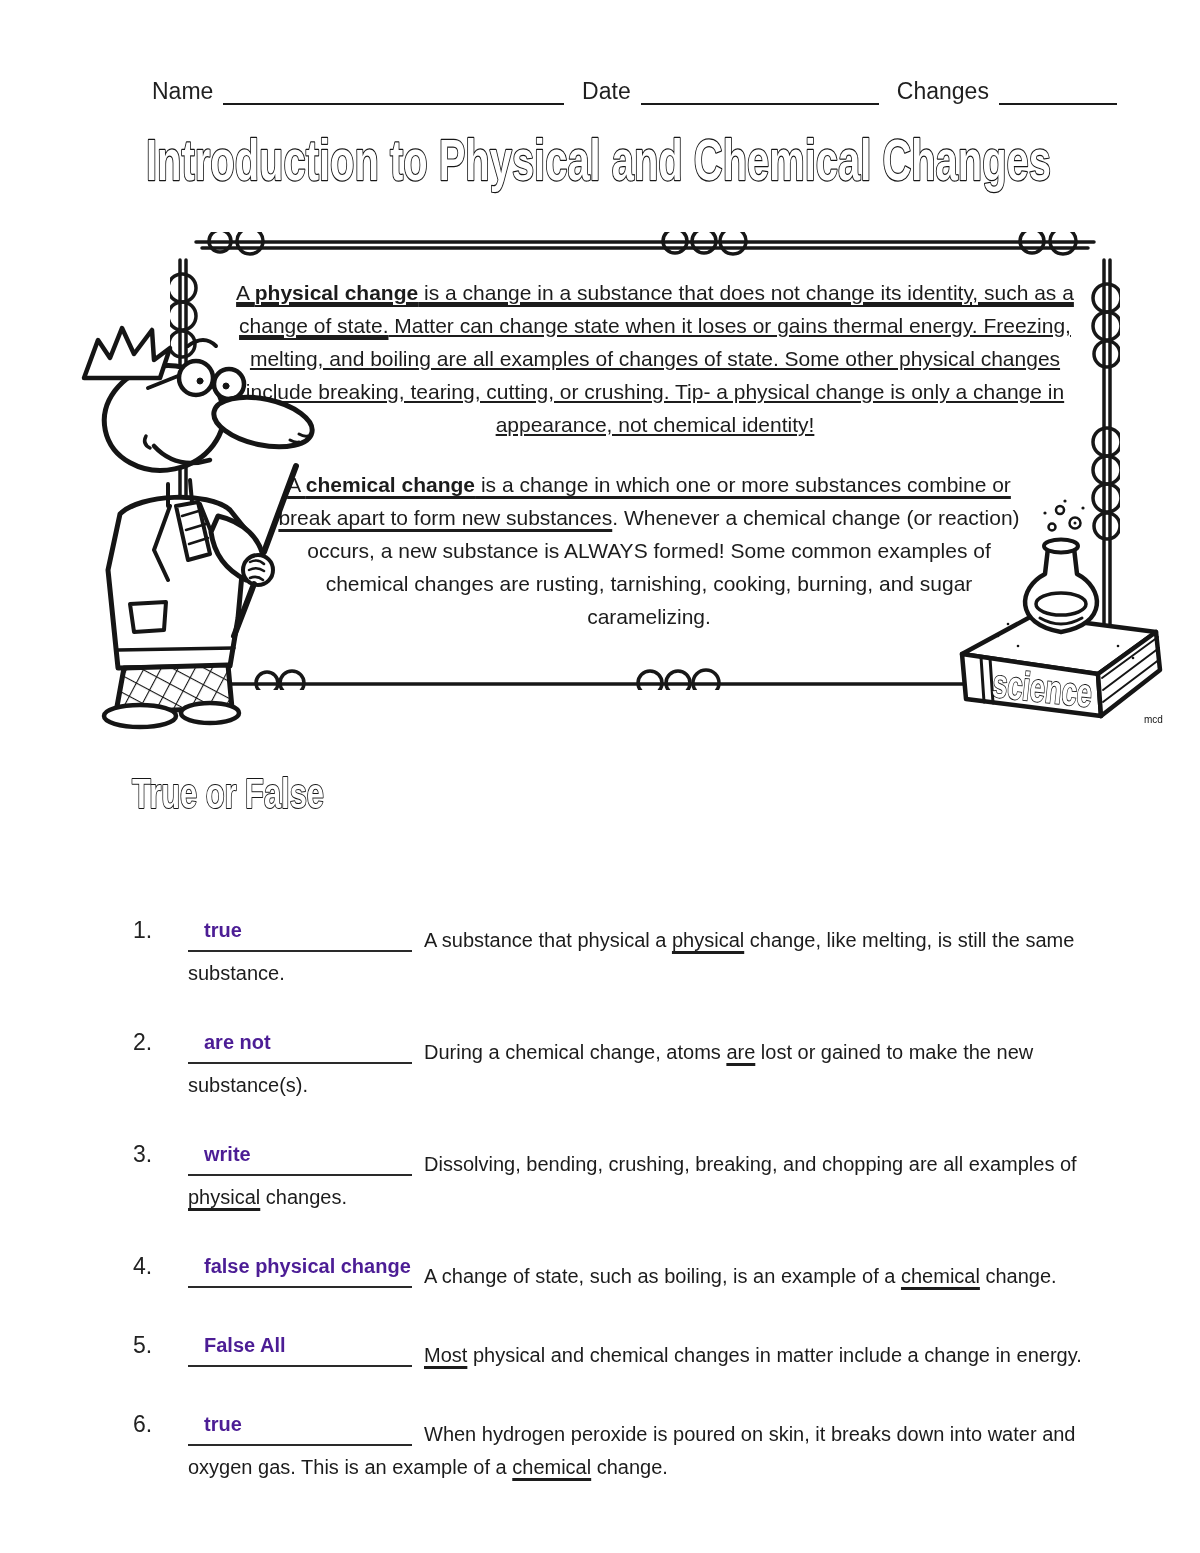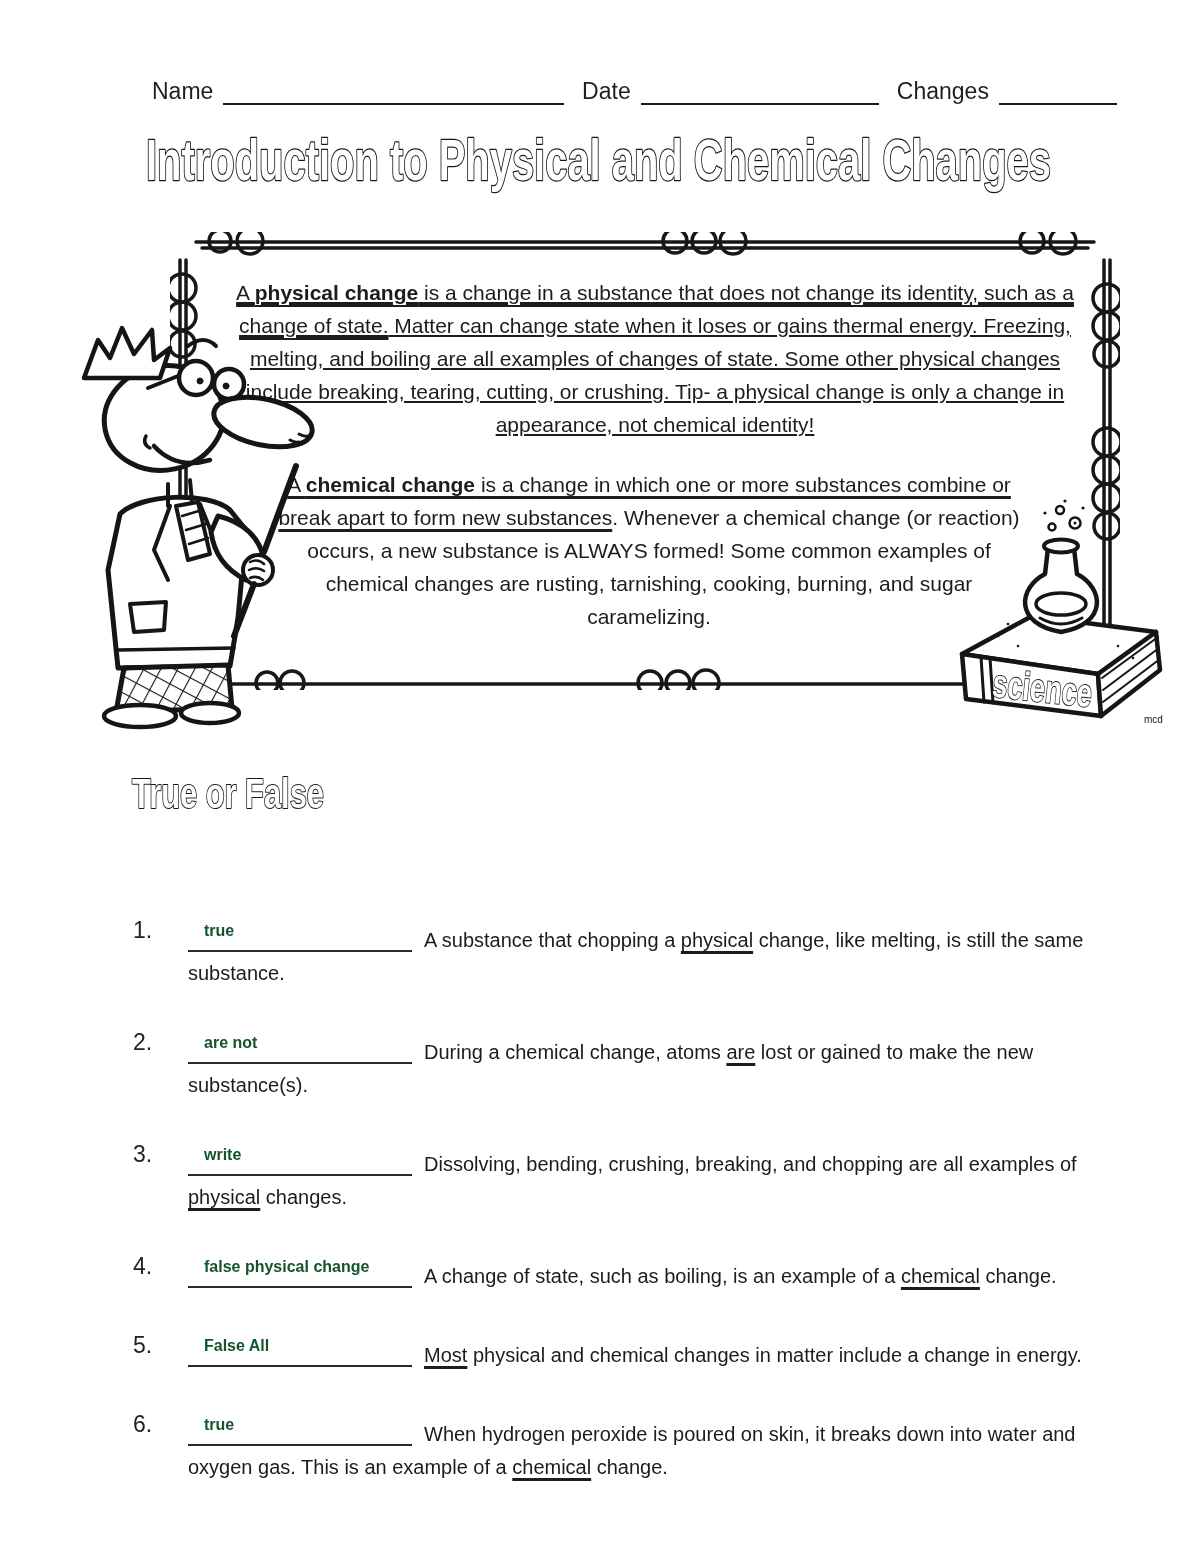--- a/index.html
+++ b/index.html
@@ -82,23 +82,23 @@
     position: absolute; left: 0; top: 0;
     font-size: 23px; color: #222;
   }
   .answer-line {
     display: inline-block;
     width: 224px;
     border-bottom: 2.5px solid #2a2a2a;
     margin-right: 12px;
     padding: 0 0 3px 16px;
     margin-bottom: -5px;
-    color: #14532d;
+    color: #4c1d95;
     font-weight: bold;
-    font-size: 16px;
+    font-size: 20px;
     white-space: nowrap;
     overflow: hidden;
   }
 
   
   .footer {
     position: absolute;
     top: 1553px; left: 0; width: 100%;
     text-align: center;
     font-size: 18px; color: #2a2a2a;
@@ -264,21 +264,21 @@
   </div>
 
   <svg class="tf-heading-svg" width="210" height="52" viewBox="0 0 210 52">
     <text class="outline-text" x="4" y="40" font-size="42" stroke-width="2" textLength="192" lengthAdjust="spacingAndGlyphs">True or False</text>
   </svg>
 
 
   <div class="questions">
 
     <div class="question">
-      <span class="q-num">1.</span><span class="answer-line">true</span><span>A substance that chopping a </span><span class="u">physical</span><span> change, like melting, is still the same substance.</span>
+      <span class="q-num">1.</span><span class="answer-line">true</span><span>A substance that physical a </span><span class="u">physical</span><span> change, like melting, is still the same substance.</span>
     </div>
 
     <div class="question">
       <span class="q-num">2.</span><span class="answer-line">are not</span><span>During a chemical change, atoms </span><span class="u">are</span><span> lost or gained to make the new substance(s).</span>
     </div>
 
     <div class="question">
       <span class="q-num">3.</span><span class="answer-line">write</span><span>Dissolving, bending, crushing, breaking, and chopping are all examples of </span><span class="u">physical</span><span> changes.</span>
     </div>
 

